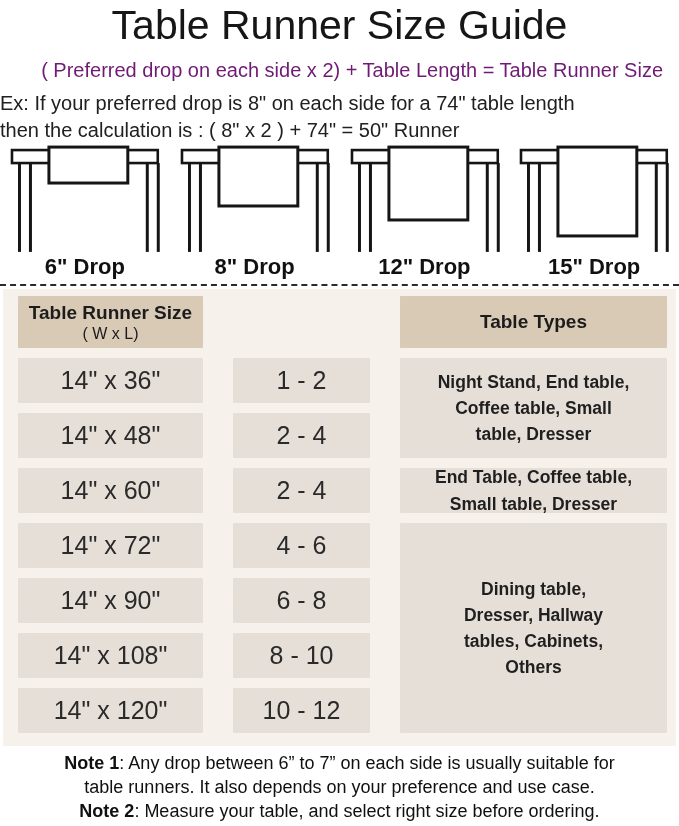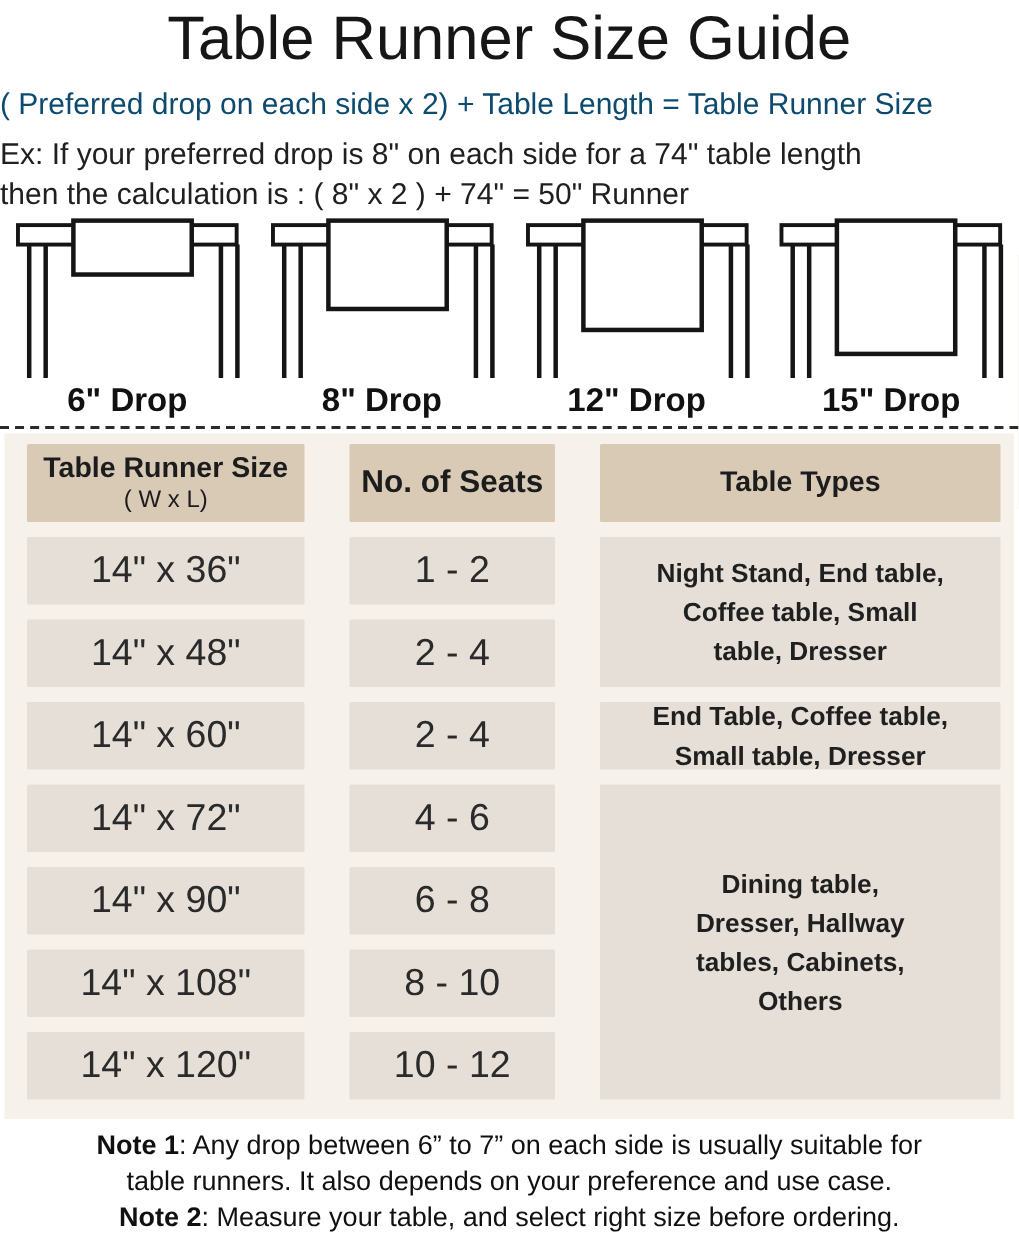--- a/index.html
+++ b/index.html
@@ -4,21 +4,21 @@
 <style>
   html,body{margin:0;padding:0}
   body{
     width:679px;height:826px;overflow:hidden;background:#ffffff;
     font-family:"Liberation Sans",sans-serif;color:#1c1c1c;
   }
   .page-title{
     font-size:41px;font-weight:normal;text-align:center;color:#161616;
     margin:2px 0 8px;line-height:47px;
   }
-  .formula{font-size:20px;line-height:26px;text-align:left;color:#0c4a6e;margin:0 0 7px}
+  .formula{font-size:20px;line-height:26px;text-align:right;color:#701a75;margin:0 16px 7px}
   .ex-line{font-size:20px;line-height:27px;text-align:left;color:#202020;margin:0}
 
   .figures{display:flex;margin:0}
   .figure{flex:1;text-align:center}
   .figure svg{display:block;width:100%;height:108px}
   .fig-stroke{stroke:#151515;fill:none}
   .fig-top{stroke-width:2.6;fill:#ffffff}
   .fig-leg{stroke-width:3}
   .fig-runner{stroke-width:3;fill:#ffffff}
   .drop-label{font-size:22px;font-weight:bold;line-height:30px;color:#111111}
@@ -112,21 +112,20 @@
 
 <hr class="divider">
 
 <div class="panel">
   <div class="spec-grid">
 
     <div class="cell head c1 r1">
       <div class="h-title">Table Runner Size</div>
       <div class="h-sub">( W x L)</div>
     </div>
-    <div class="cell head h-seats c2 r1">No. of Seats</div>
     <div class="cell head h-types c3 r1">Table Types</div>
 
     <div class="cell size-cell c1 r2">14" x 36"</div>
     <div class="cell seats-cell c2 r2">1 - 2</div>
 
     <div class="cell size-cell c1 r3">14" x 48"</div>
     <div class="cell seats-cell c2 r3">2 - 4</div>
 
     <div class="cell size-cell c1 r4">14" x 60"</div>
     <div class="cell seats-cell c2 r4">2 - 4</div>

